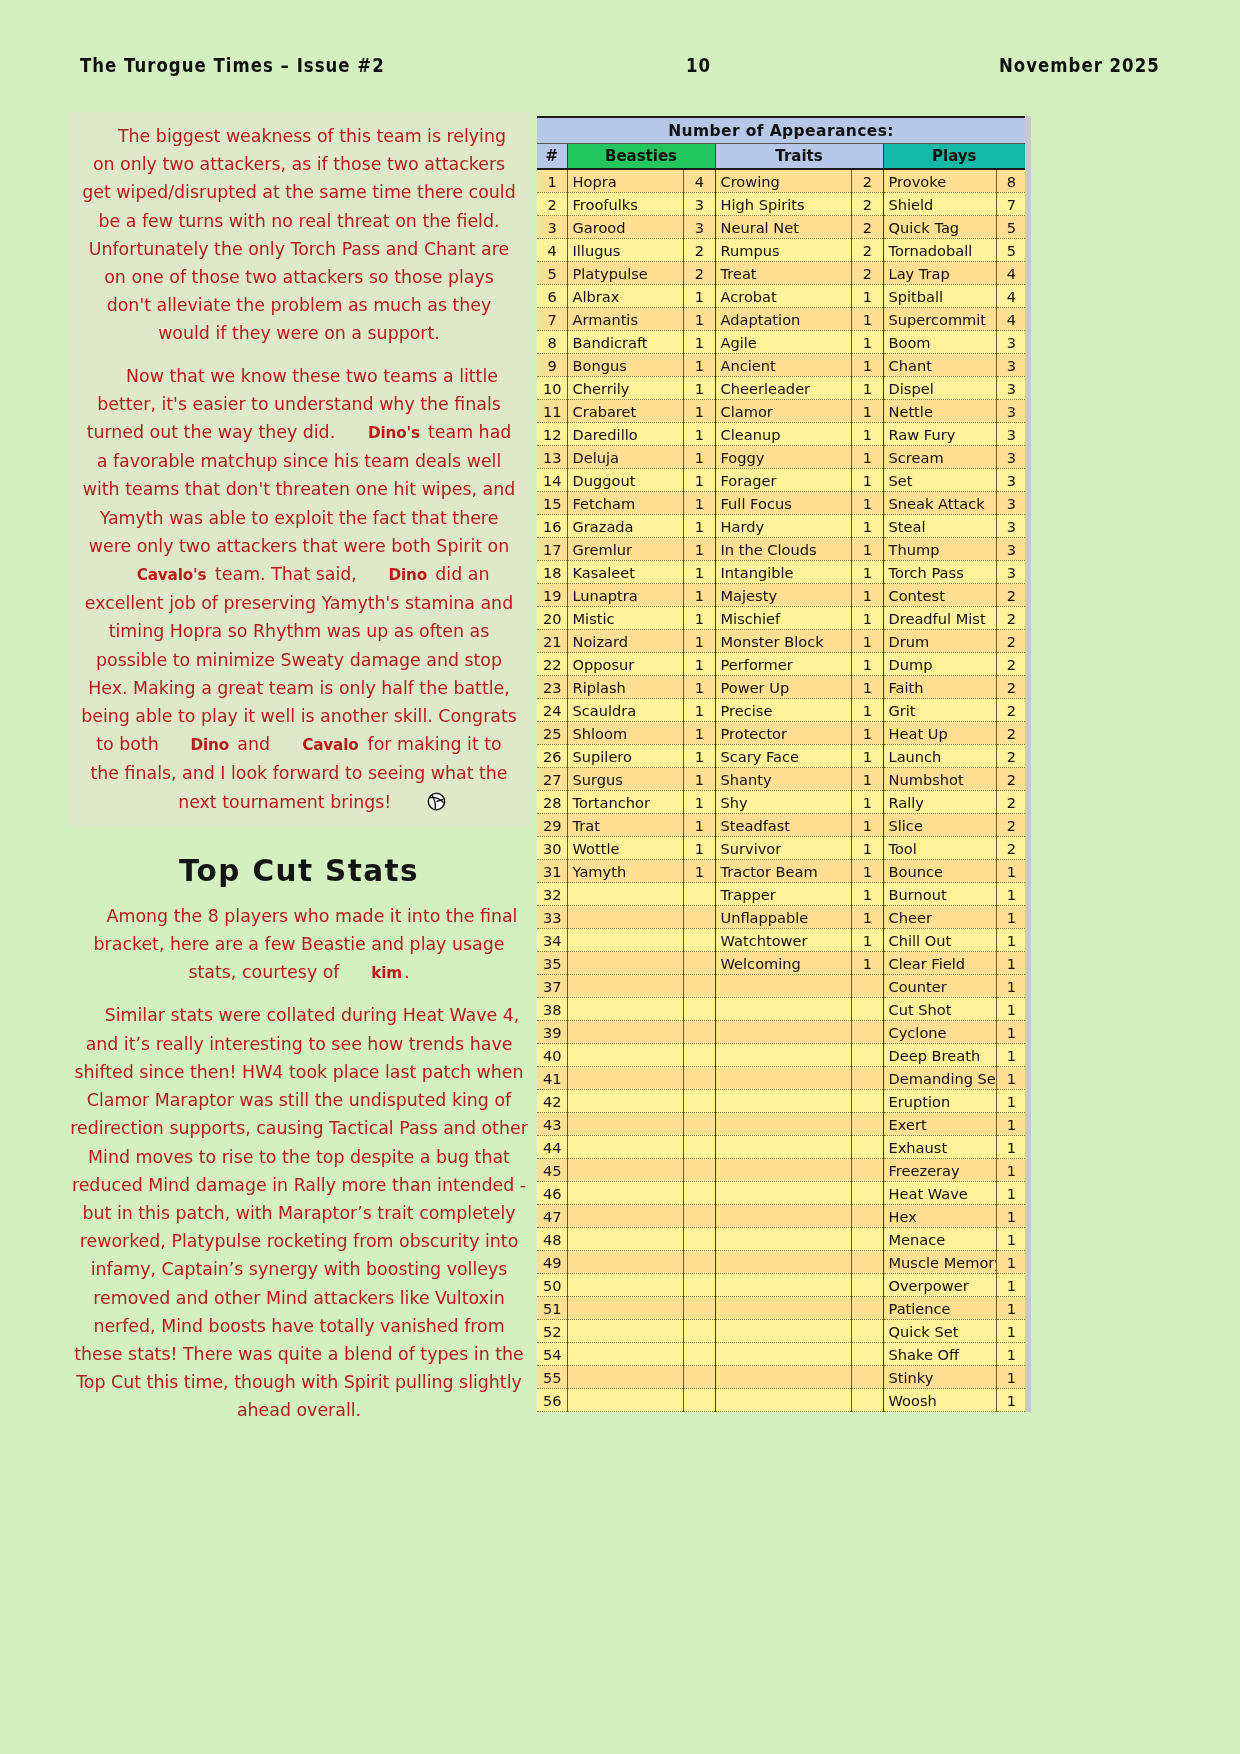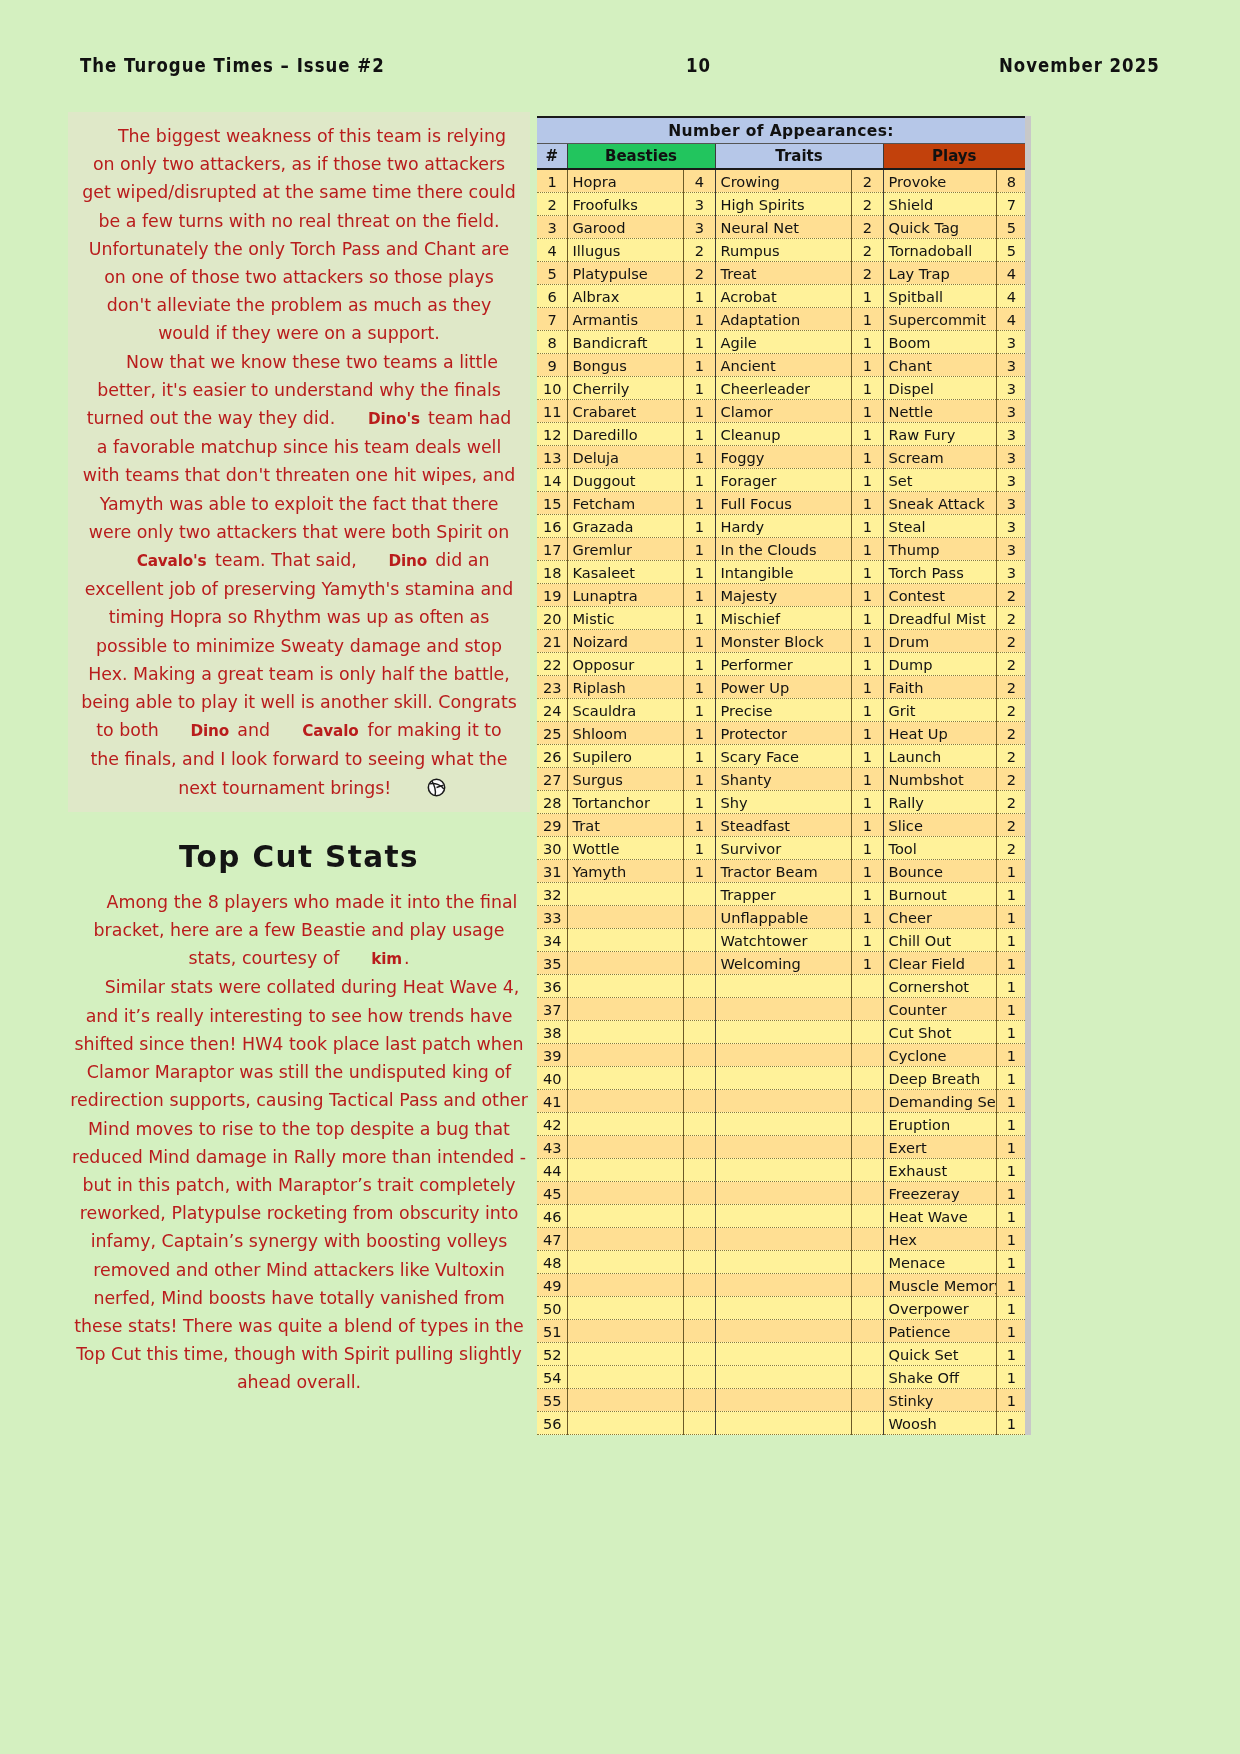--- a/index.html
+++ b/index.html
@@ -73,21 +73,21 @@
   p.body {
     margin: 0;
     font-family: "DejaVu Sans", sans-serif;
     font-size: 17.4px;
     line-height: 28.2px;
     color: #b91c1c;
     text-indent: 26px;
     text-align: center;
     word-spacing: 0px;
   }
-  p.body + p.body { margin-top: 0; }
+  p.body + p.body { margin-top: 14px; }
 
   .name {
     font-family: "DejaVu Sans", sans-serif;
     font-weight: bold;
     font-size: 16.4px;
     letter-spacing: -0.2px;
     transform: scaleX(0.93);
     display: inline-block;
   }
 
@@ -200,21 +200,21 @@
           <col style="width:29px">
       </colgroup>
       <thead>
         <tr class="title-row">
           <td colspan="7">Number of Appearances:</td>
         </tr>
         <tr class="head2-tr">
           <td class="h-idx" style="background: rgb(182, 199, 232); text-align: center; font-weight: bold; font-size: 15px; padding: 3px 0px; color: rgb(17, 17, 17); border-bottom: 2px solid rgb(26, 26, 26);">#</td>
           <td class="h-beast sep-l" colspan="2" style="background: #22c55e; text-align: center; font-weight: bold; font-size: 15px; padding: 3px 0px; color: rgb(17, 17, 17); border-bottom: 2px solid rgb(26, 26, 26); border-left: 1px solid rgb(58, 58, 58);">Beasties</td>
           <td class="h-traits sep-l" colspan="2" style="background: rgb(182, 199, 232); text-align: center; font-weight: bold; font-size: 15px; padding: 3px 0px; color: rgb(17, 17, 17); border-bottom: 2px solid rgb(26, 26, 26); border-left: 1px solid rgb(58, 58, 58);">Traits</td>
-          <td class="h-plays sep-l" colspan="2" style="background: #c2410c; text-align: center; font-weight: bold; font-size: 15px; padding: 3px 0px; color: rgb(17, 17, 17); border-bottom: 2px solid rgb(26, 26, 26); border-left: 1px solid rgb(58, 58, 58);">Plays</td>
+          <td class="h-plays sep-l" colspan="2" style="background: #14b8a6; text-align: center; font-weight: bold; font-size: 15px; padding: 3px 0px; color: rgb(17, 17, 17); border-bottom: 2px solid rgb(26, 26, 26); border-left: 1px solid rgb(58, 58, 58);">Plays</td>
         </tr>
       </thead>
       <tbody id="tbody">
           <tr class="even">
             <td class="c-idx">1</td>
             <td class="c-name">Hopra</td>
             <td class="c-num">4</td>
             <td class="c-name2">Crowing</td>
             <td class="c-num2">2</td>
             <td class="c-name3">Provoke</td>
@@ -519,29 +519,20 @@
           </tr>
           <tr class="even">
             <td class="c-idx">35</td>
             <td class="c-name"></td>
             <td class="c-num"></td>
             <td class="c-name2">Welcoming</td>
             <td class="c-num2">1</td>
             <td class="c-name3">Clear Field</td>
             <td class="c-num3">1</td>
           </tr>
-          <tr class="odd">
-            <td class="c-idx">36</td>
-            <td class="c-name"></td>
-            <td class="c-num"></td>
-            <td class="c-name2"></td>
-            <td class="c-num2"></td>
-            <td class="c-name3">Cornershot</td>
-            <td class="c-num3">1</td>
-          </tr>
           <tr class="even">
             <td class="c-idx">37</td>
             <td class="c-name"></td>
             <td class="c-num"></td>
             <td class="c-name2"></td>
             <td class="c-num2"></td>
             <td class="c-name3">Counter</td>
             <td class="c-num3">1</td>
           </tr>
           <tr class="odd">

